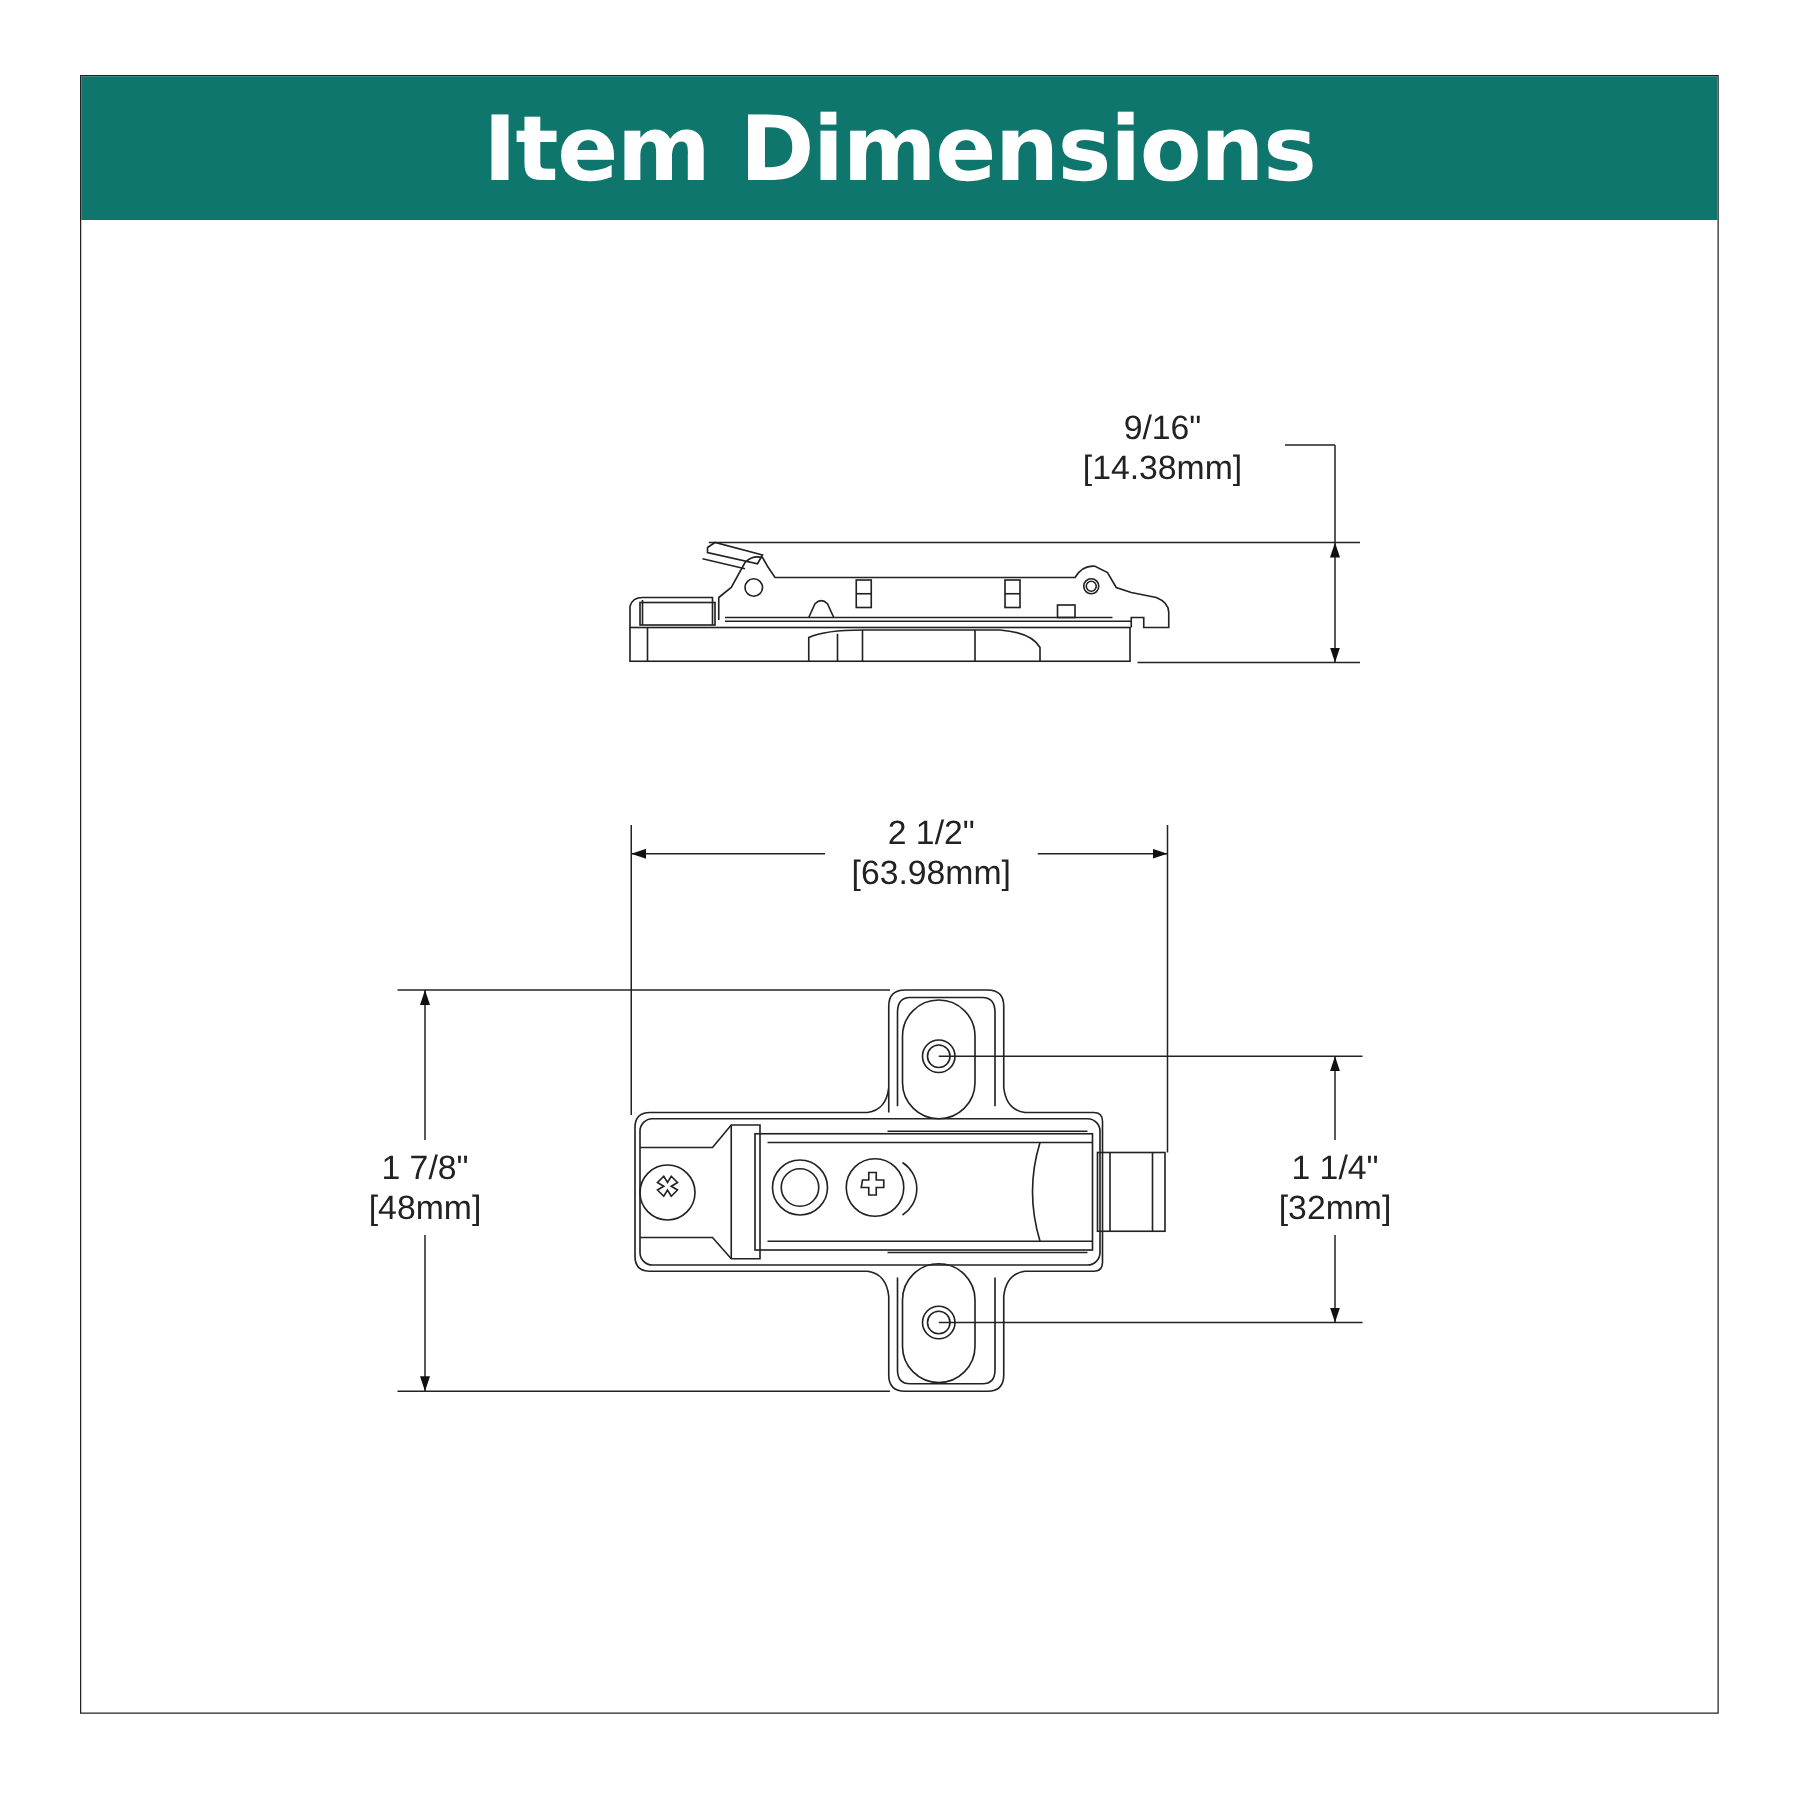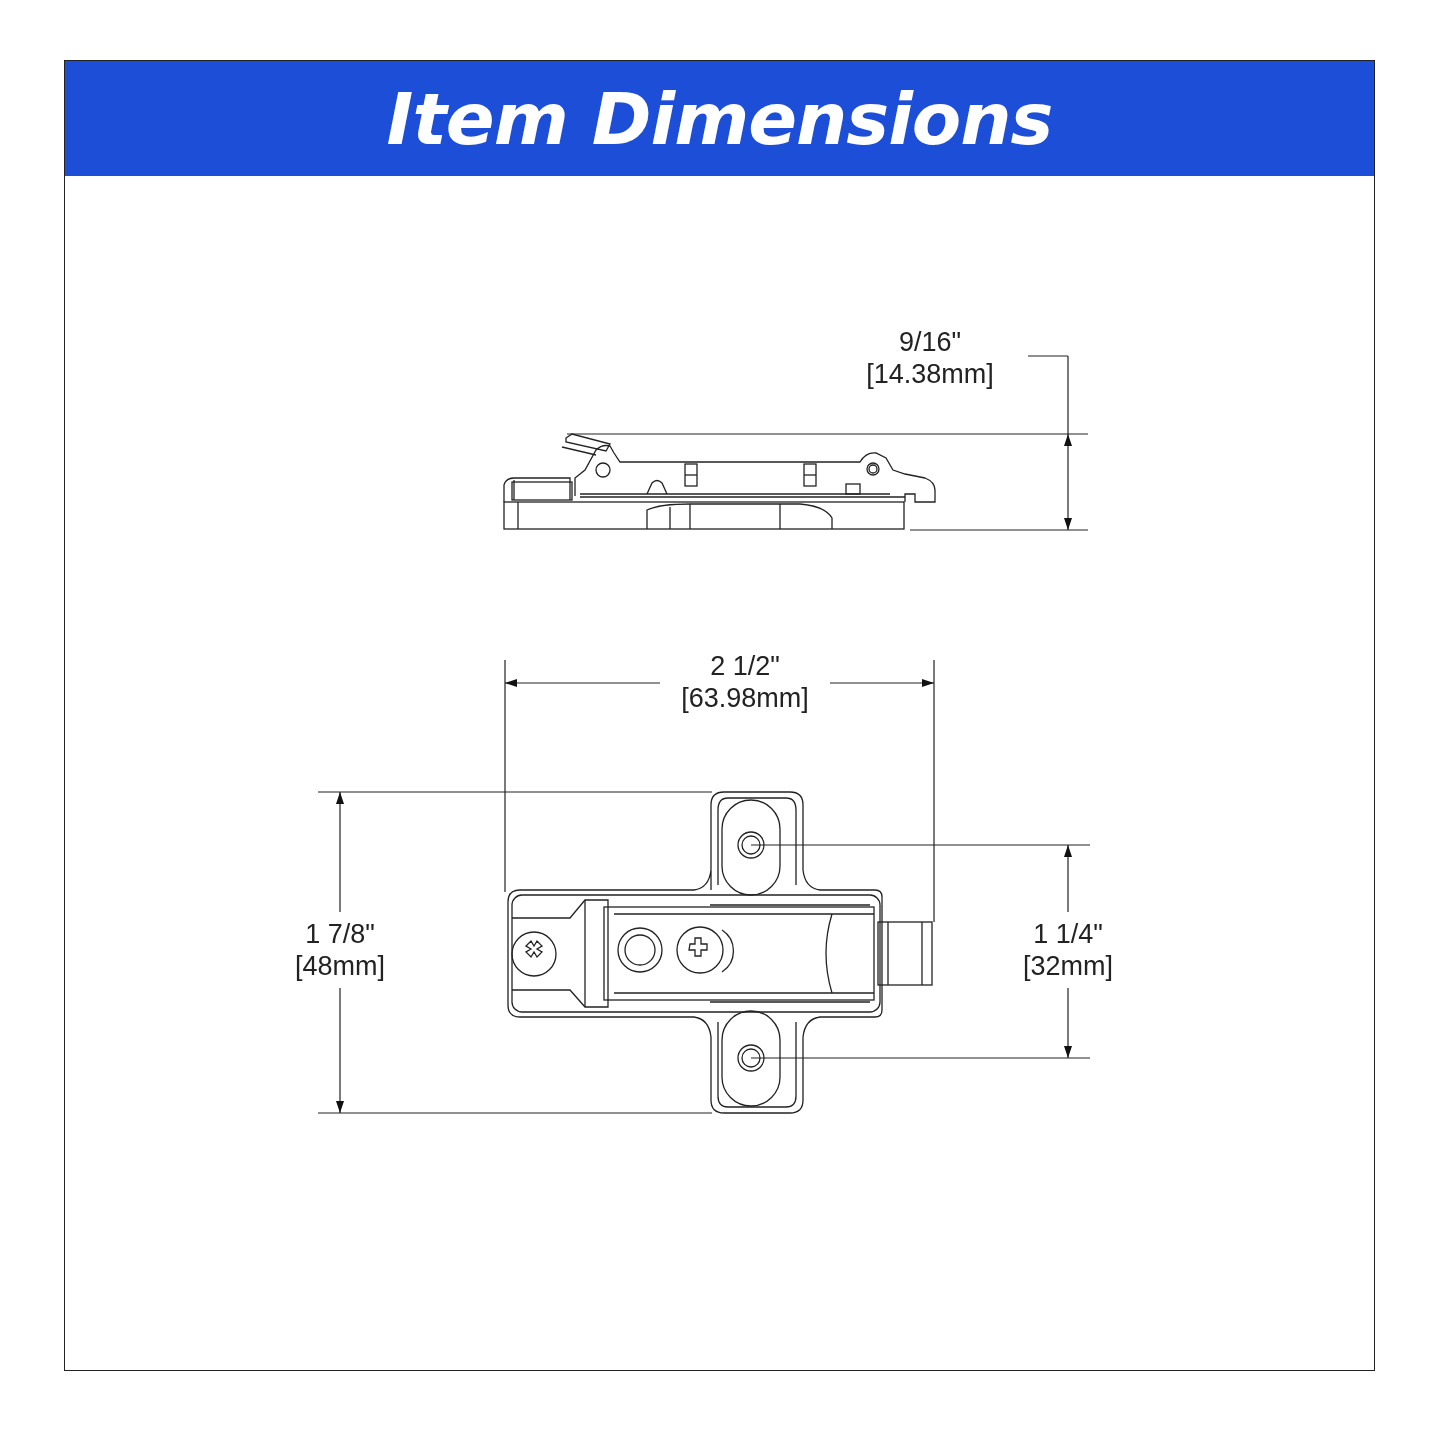--- a/index.html
+++ b/index.html
@@ -2,22 +2,22 @@
 <html><head>
 <meta charset="utf-8">
 <style>
   html, body { margin: 0; padding: 0; background: #ffffff; }
   body { width: 1445px; height: 1445px; position: relative; overflow: hidden; }
   .frame {
     position: absolute; left: 64px; top: 60px; width: 1311px; height: 1311px;
     border: 1.5px solid #222; box-sizing: border-box; background: #fff;
   }
   .header {
-    position: absolute; left: 0; top: 0; right: 0; height: 115px; background: #1d4ed8;
-    display: flex; align-items: center; justify-content: center; font-style: italic;
+    position: absolute; left: 0; top: 0; right: 0; height: 115px; background: #0f766e;
+    display: flex; align-items: center; justify-content: center;
   }
   .header-title {
     color: #fff; font-family: "DejaVu Sans", sans-serif; font-weight: bold;
     font-size: 72px; letter-spacing: -1px; line-height: 1;
   }
   svg.drawing { position: absolute; left: 0; top: 0; width: 1445px; height: 1445px; }
   .dim-label {
     position: absolute; font-family: "Liberation Sans", sans-serif; font-size: 27px;
     color: #222; text-align: center; line-height: 32px; background: #fff; white-space: nowrap;
   }

